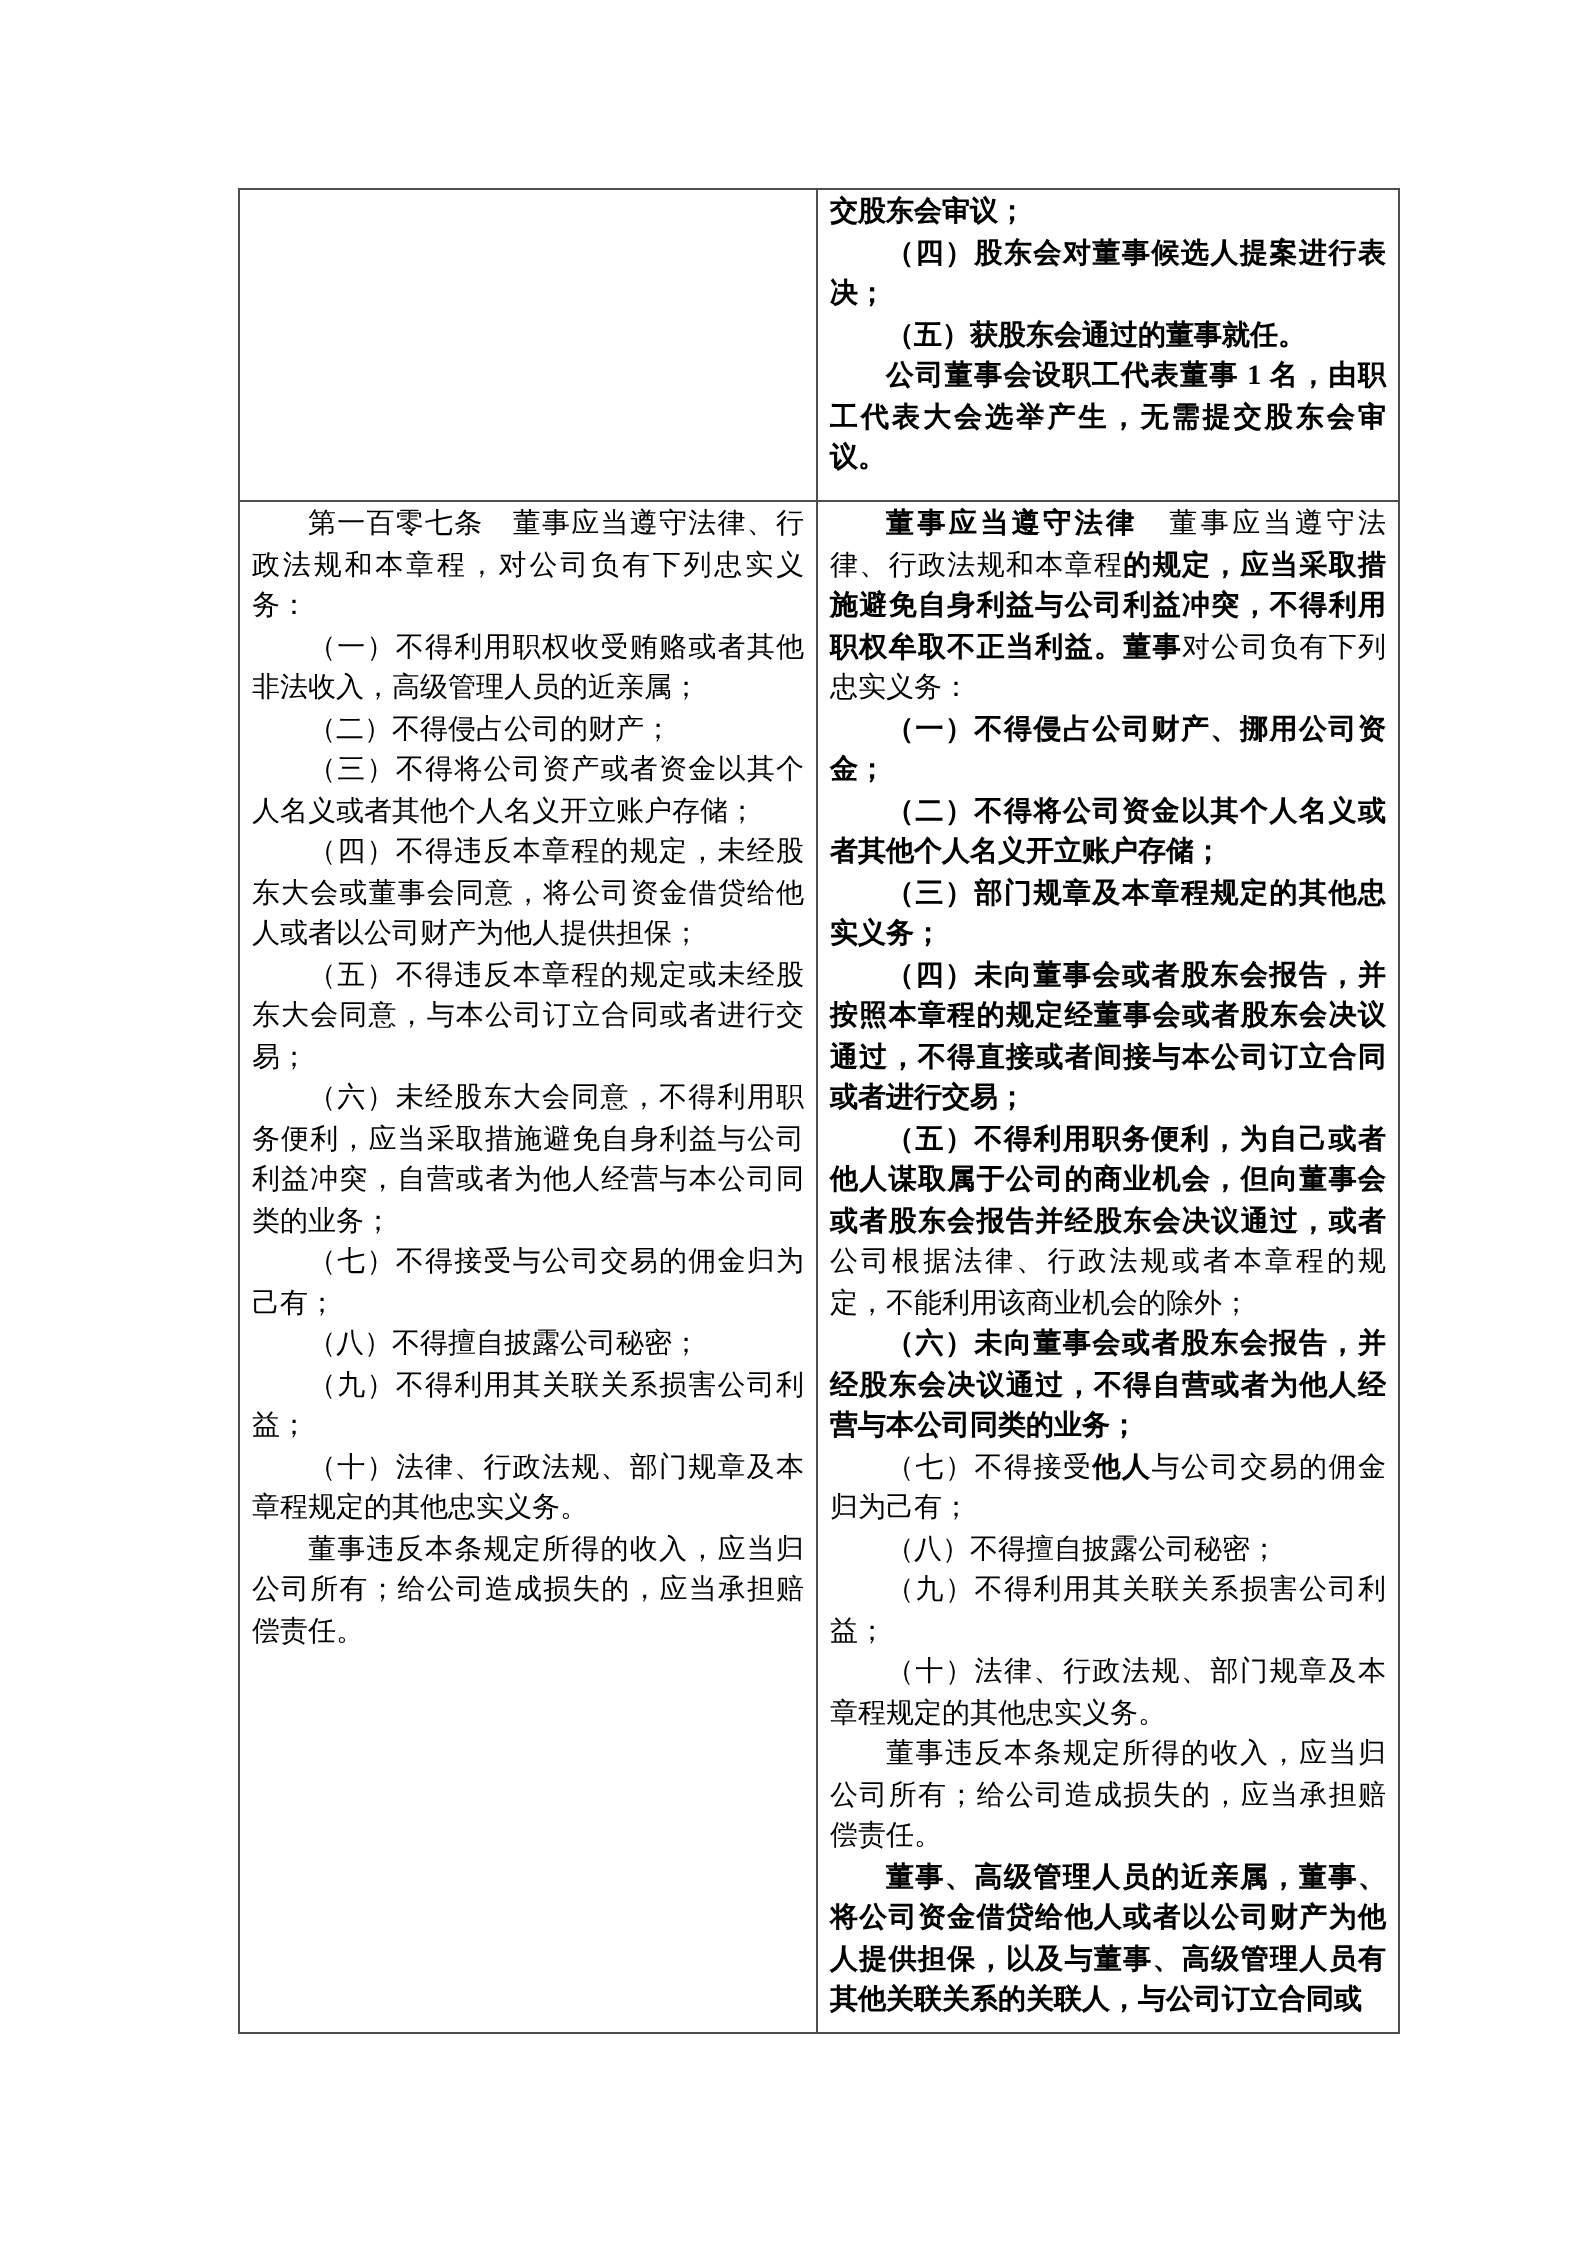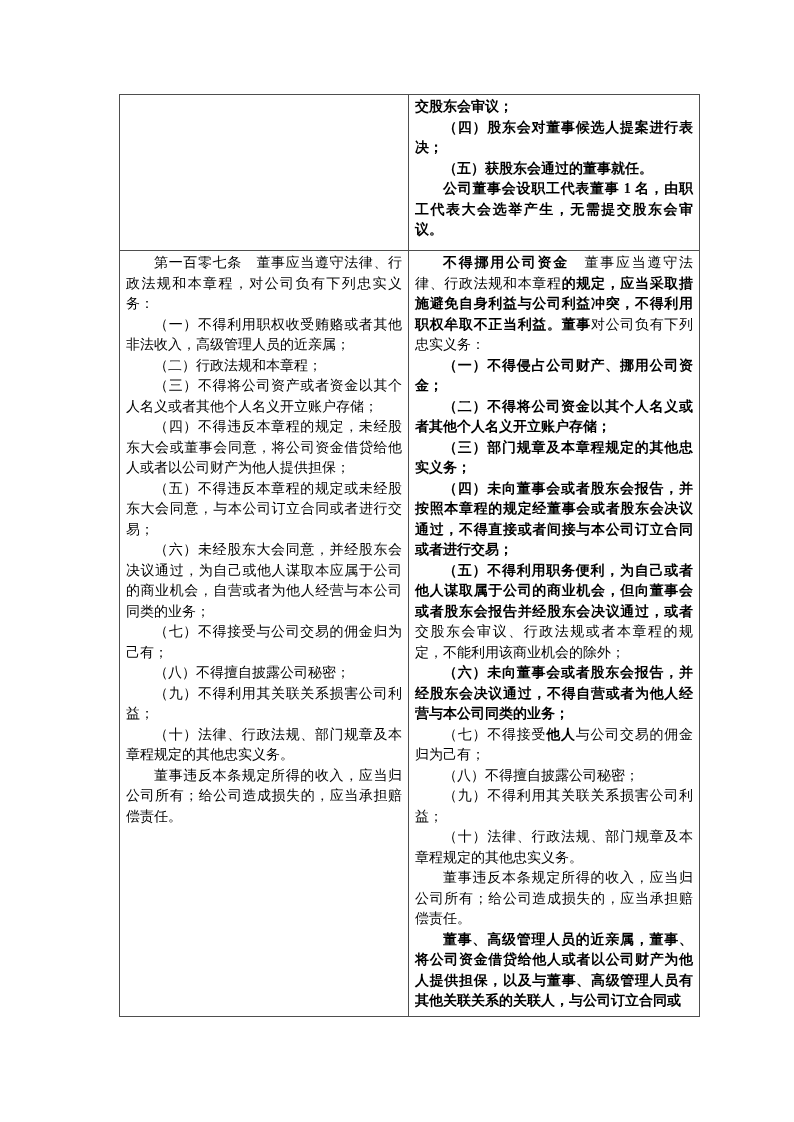--- a/index.html
+++ b/index.html
@@ -64,38 +64,38 @@
             <p class="para noindent"><span class="run bold">交股东会审议；</span></p>
             <p class="para"><span class="run bold">（四）股东会对董事候选人提案进行表决；</span></p>
             <p class="para"><span class="run bold">（五）获股东会通过的董事就任。</span></p>
             <p class="para"><span class="run bold">公司董事会设职工代表董事 1 名，由职工代表大会选举产生，无需提交股东会审议。</span></p>
           </td>
       </tr>
       <tr class="row-main">
         <td class="col-left">
             <p class="para"><span class="run">第一百零七条　董事应当遵守法律、行政法规和本章程，对公司负有下列忠实义务：</span></p>
             <p class="para"><span class="run">（一）不得利用职权收受贿赂或者其他非法收入，高级管理人员的近亲属；</span></p>
-            <p class="para"><span class="run">（二）行政法规和本章程；</span></p>
+            <p class="para"><span class="run">（二）不得侵占公司的财产；</span></p>
             <p class="para"><span class="run">（三）不得将公司资产或者资金以其个人名义或者其他个人名义开立账户存储；</span></p>
             <p class="para"><span class="run">（四）不得违反本章程的规定，未经股东大会或董事会同意，将公司资金借贷给他人或者以公司财产为他人提供担保；</span></p>
             <p class="para"><span class="run">（五）不得违反本章程的规定或未经股东大会同意，与本公司订立合同或者进行交易；</span></p>
-            <p class="para"><span class="run">（六）未经股东大会同意，并经股东会决议通过，为自己或他人谋取本应属于公司的商业机会，自营或者为他人经营与本公司同类的业务；</span></p>
+            <p class="para"><span class="run">（六）未经股东大会同意，不得利用职务便利，应当采取措施避免自身利益与公司利益冲突，自营或者为他人经营与本公司同类的业务；</span></p>
             <p class="para"><span class="run">（七）不得接受与公司交易的佣金归为己有；</span></p>
             <p class="para"><span class="run">（八）不得擅自披露公司秘密；</span></p>
             <p class="para"><span class="run">（九）不得利用其关联关系损害公司利益；</span></p>
             <p class="para"><span class="run">（十）法律、行政法规、部门规章及本章程规定的其他忠实义务。</span></p>
             <p class="para"><span class="run">董事违反本条规定所得的收入，应当归公司所有；给公司造成损失的，应当承担赔偿责任。</span></p>
           </td>
         <td class="col-right">
-            <p class="para"><span class="run bold">不得挪用公司资金</span><span class="run">　董事应当遵守法律、行政法规和本章程</span><span class="run bold">的规定，应当采取措施避免自身利益与公司利益冲突，不得利用职权牟取不正当利益。董事</span><span class="run">对公司负有下列忠实义务：</span></p>
+            <p class="para"><span class="run bold">董事应当遵守法律</span><span class="run">　董事应当遵守法律、行政法规和本章程</span><span class="run bold">的规定，应当采取措施避免自身利益与公司利益冲突，不得利用职权牟取不正当利益。董事</span><span class="run">对公司负有下列忠实义务：</span></p>
             <p class="para"><span class="run bold">（一）不得侵占公司财产、挪用公司资金；</span></p>
             <p class="para"><span class="run bold">（二）不得将公司资金以其个人名义或者其他个人名义开立账户存储；</span></p>
             <p class="para"><span class="run bold">（三）部门规章及本章程规定的其他忠实义务；</span></p>
             <p class="para"><span class="run bold">（四）未向董事会或者股东会报告，并按照本章程的规定经董事会或者股东会决议通过，不得直接或者间接与本公司订立合同或者进行交易；</span></p>
-            <p class="para"><span class="run bold">（五）不得利用职务便利，为自己或者他人谋取属于公司的商业机会，但向董事会或者股东会报告并经股东会决议通过，或者</span><span class="run">交股东会审议、行政法规或者本章程的规定，不能利用该商业机会的除外；</span></p>
+            <p class="para"><span class="run bold">（五）不得利用职务便利，为自己或者他人谋取属于公司的商业机会，但向董事会或者股东会报告并经股东会决议通过，或者</span><span class="run">公司根据法律、行政法规或者本章程的规定，不能利用该商业机会的除外；</span></p>
             <p class="para"><span class="run bold">（六）未向董事会或者股东会报告，并经股东会决议通过，不得自营或者为他人经营与本公司同类的业务；</span></p>
             <p class="para"><span class="run">（七）不得接受</span><span class="run bold">他人</span><span class="run">与公司交易的佣金归为己有；</span></p>
             <p class="para"><span class="run">（八）不得擅自披露公司秘密；</span></p>
             <p class="para"><span class="run">（九）不得利用其关联关系损害公司利益；</span></p>
             <p class="para"><span class="run">（十）法律、行政法规、部门规章及本章程规定的其他忠实义务。</span></p>
             <p class="para"><span class="run">董事违反本条规定所得的收入，应当归公司所有；给公司造成损失的，应当承担赔偿责任。</span></p>
             <p class="para"><span class="run bold">董事、高级管理人员的近亲属，董事、将公司资金借贷给他人或者以公司财产为他人提供担保，以及与董事、高级管理人员有其他关联关系的关联人，与公司订立合同或</span></p>
           </td>
       </tr>
     </tbody>

